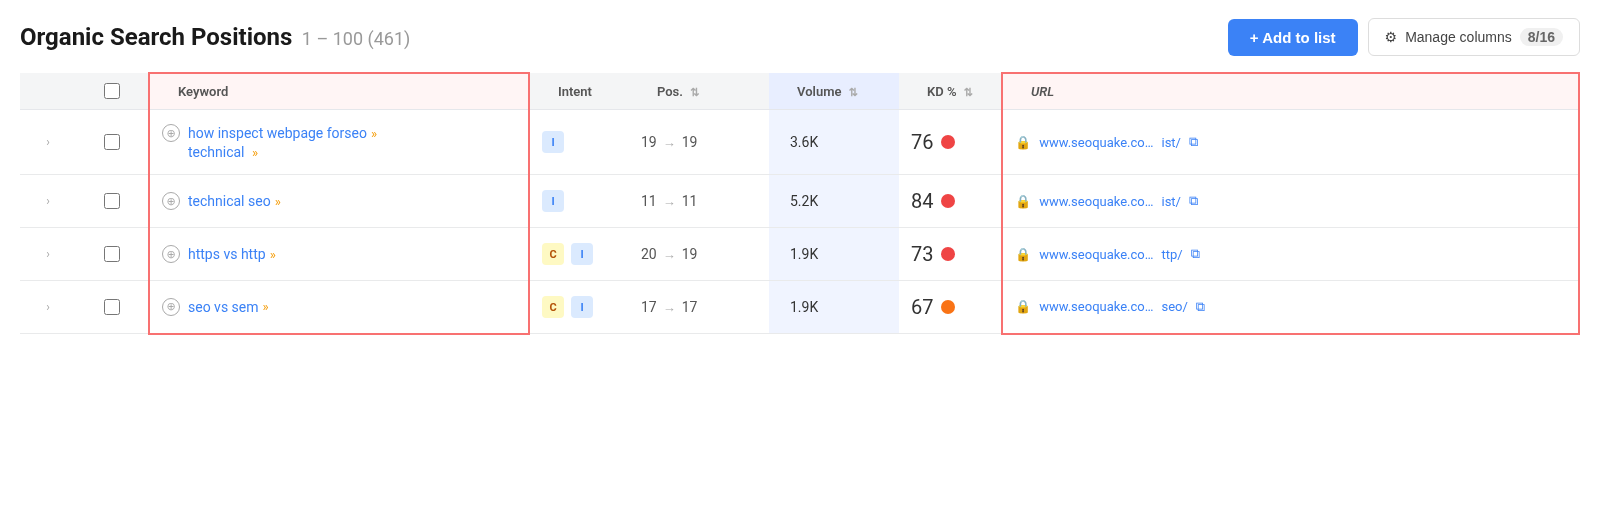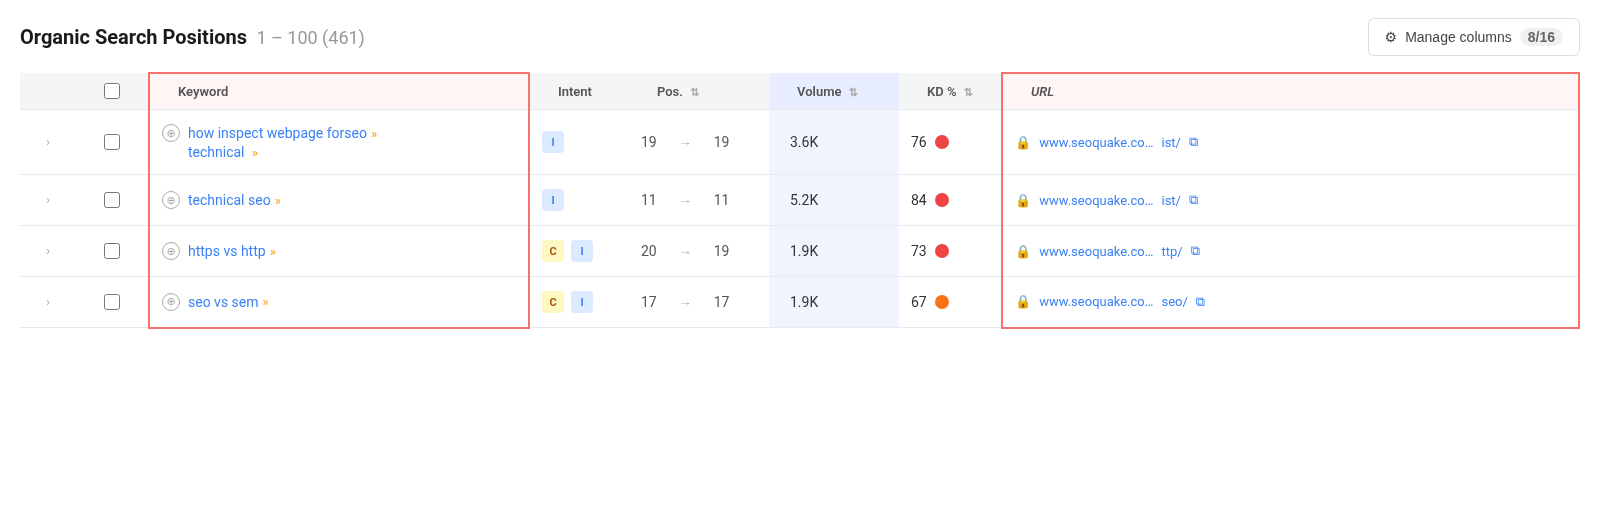--- a/index.html
+++ b/index.html
@@ -13,21 +13,21 @@
       padding: 18px 20px;
       min-width: 1600px;
     }
     .header {
       display: flex;
       align-items: center;
       justify-content: space-between;
       margin-bottom: 16px;
     }
     .header-title {
-      font-size: 20px;
+      font-size: 24px;
       font-weight: 700;
       color: #1a1a1a;
     }
     .header-title-range {
       font-weight: 400;
       color: #999;
       font-size: 18px;
       margin-left: 6px;
       margin-top: 31px;
     }
@@ -215,41 +215,41 @@
       background: #dbeafe;
       color: #3b82f6;
     }
     .intent-c {
       background: #fef9c3;
       color: #b45309;
     }
 
     .pos-cell {
       display: flex;
-      align-items: flex-start;
-      gap: 22px;
+      align-items: flex-end;
+      gap: 6px;
       color: #555;
       font-size: 14px;
     }
     .pos-arrow {
       color: #aaa;
       font-size: 13px;
     }
 
     .volume-cell {
       color: #333;
       font-size: 14px;
       margin-left: 9px;
     }
 
     .kd-cell {
       display: flex;
       align-items: center;
       gap: 8px;
-      font-size: 14px;
+      font-size: 20px;
       color: #333;
     }
     .kd-dot {
       width: 14px;
       height: 14px;
       border-radius: 50%;
       flex-shrink: 0;
     }
     .kd-red { background: #ef4444; }
     .kd-orange { background: #f97316; }
@@ -292,20 +292,21 @@
 <body>
 
 <div class="page-wrapper">
 
   <div class="header">
     <div>
       <span class="header-title">Organic Search Positions</span>
       <span class="header-title-range">1 – 100 (461)</span>
     </div>
     <div class="header-actions">
+      <button class="btn-add-to-list">+ Add to list</button>
       <button class="btn-manage-columns">
         <span>⚙</span>
         <span>Manage columns</span>
         <span class="manage-columns-badge">8/16</span>
       </button>
     </div>
   </div>
 
   <div class="table-container">
     <table>

